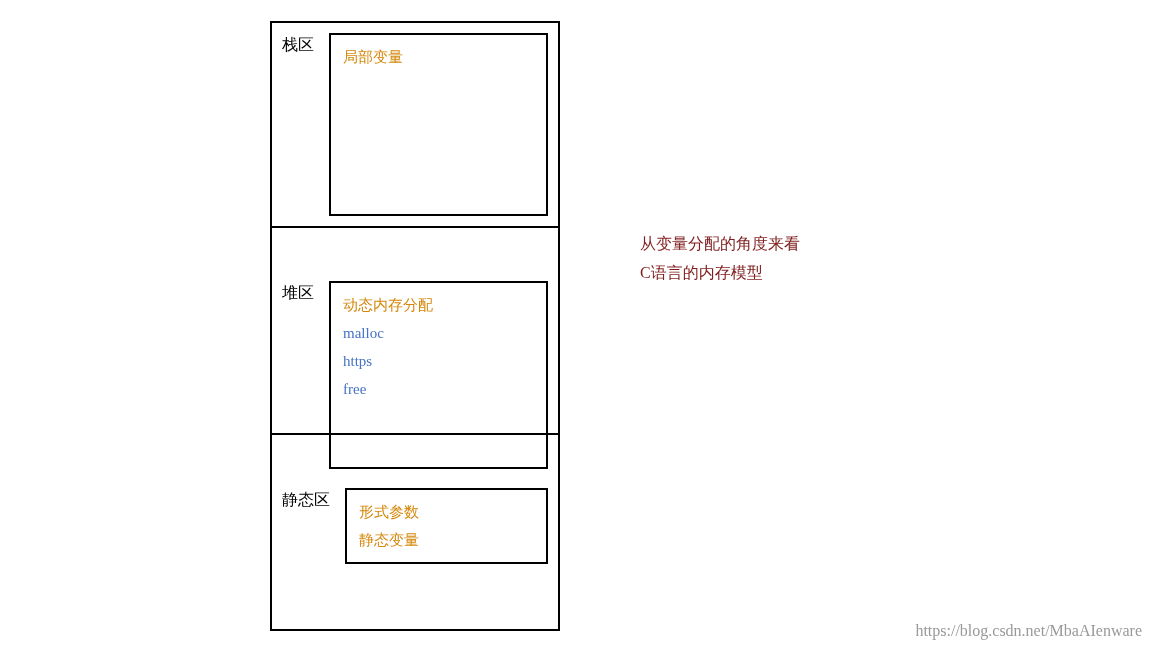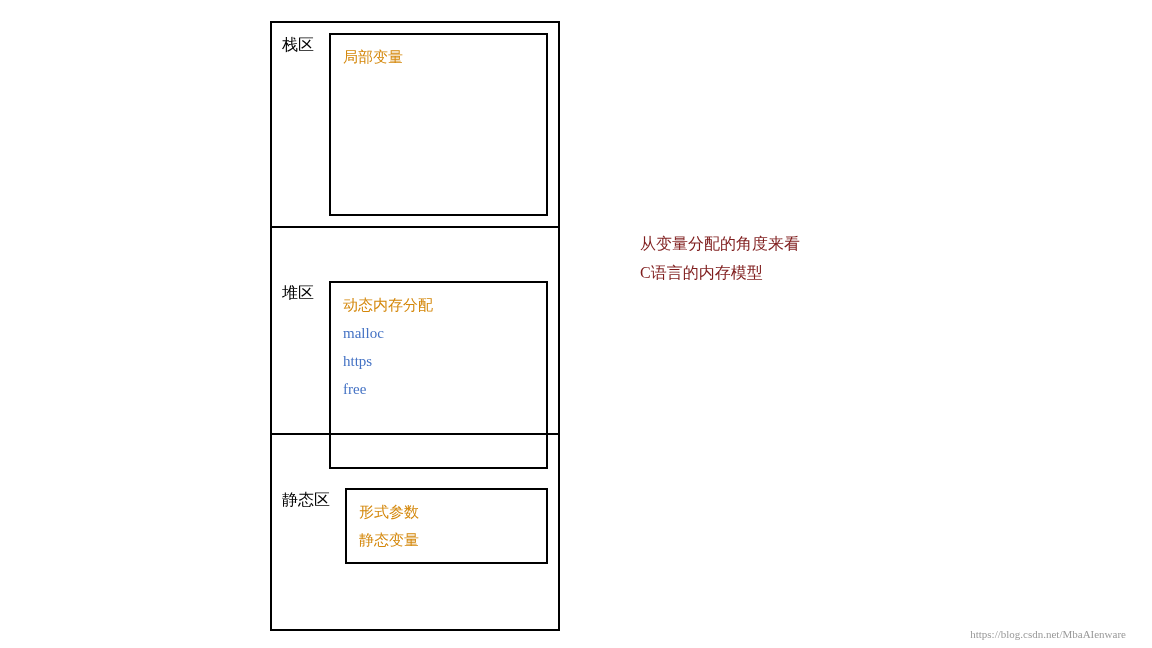--- a/index.html
+++ b/index.html
@@ -96,23 +96,23 @@
       position: absolute;
       left: 640px;
       top: 230px;
       font-size: 16px;
       color: #7f1d1d;
       line-height: 1.8;
     }
 
     .watermark {
       position: absolute;
-      right: 26px;
+      right: 10px;
       bottom: 8px;
-      font-size: 11px;
+      font-size: 16px;
       color: #999999;
     }
   </style>
 </head>
 <body>
 
 <div class="main-container">
 
   <div class="section section-stack">
     <div class="section-label">栈区</div>

